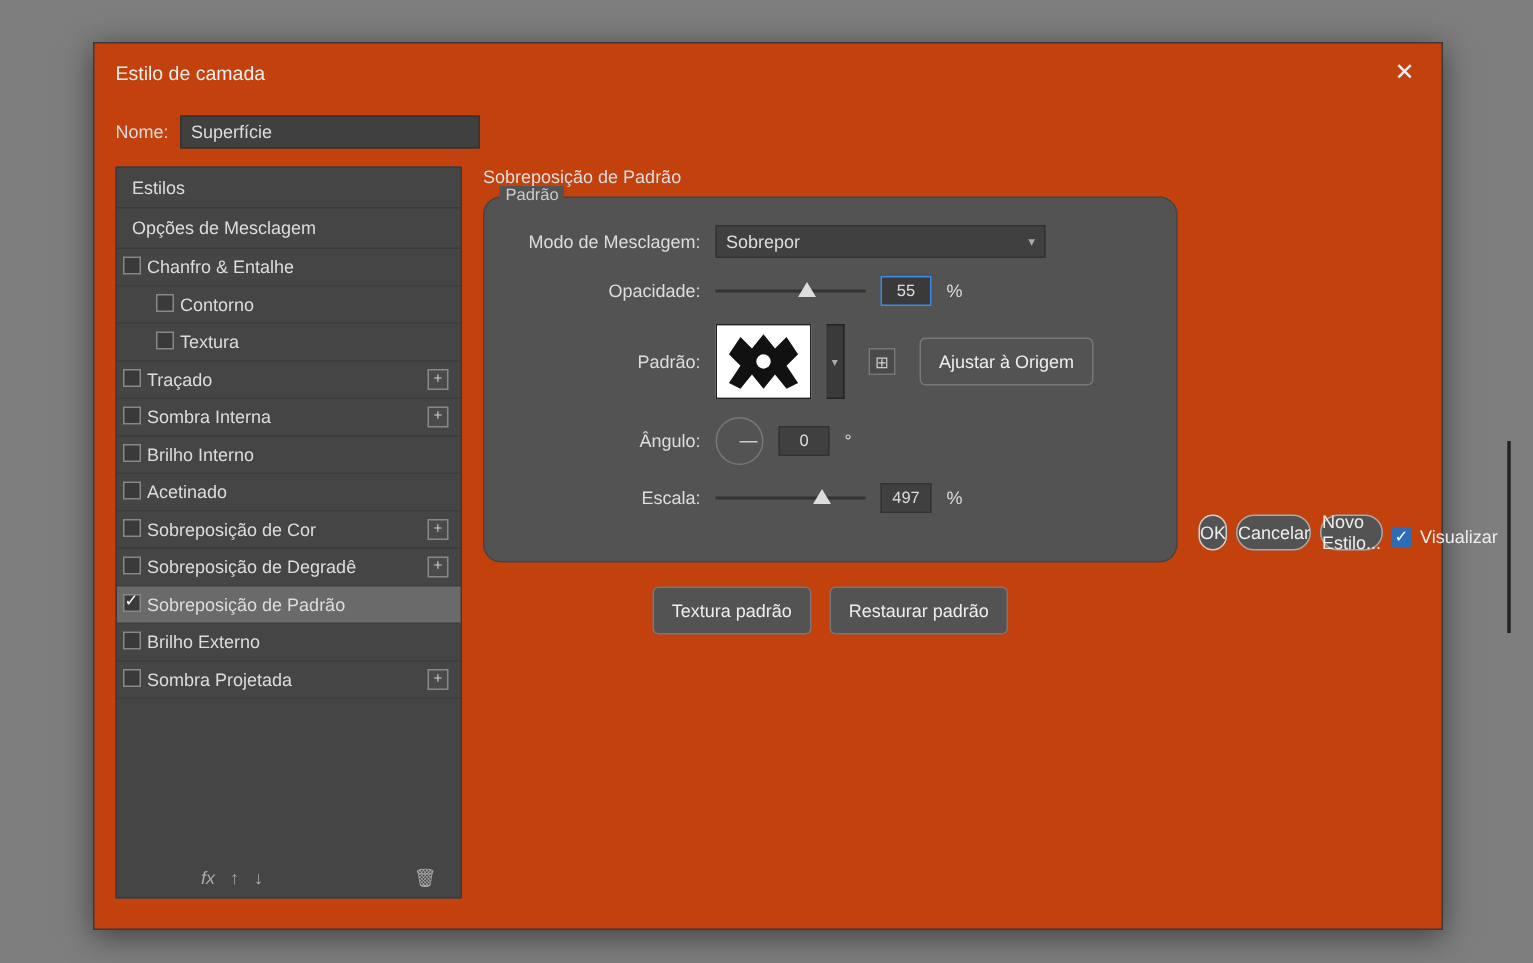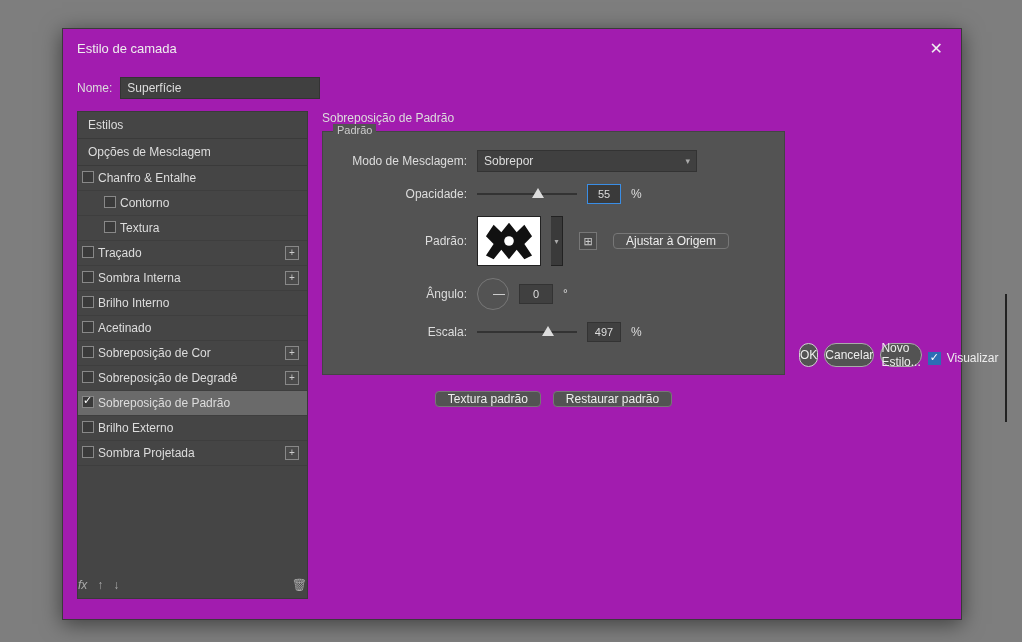--- a/index.html
+++ b/index.html
@@ -1,19 +1,19 @@
 <!DOCTYPE html>
 <html><head>
 <meta charset="utf-8">
 <style>
   * { box-sizing: border-box; margin: 0; padding: 0; font-family: "Segoe UI", Arial, sans-serif; }
   body { background: #7e7e7e; width: 1022px; height: 642px; overflow: hidden; }
   .dialog {
     position: absolute; left: 62px; top: 28px; width: 900px; height: 592px;
-    background: #a21caf; border: 1px solid #3a3a3a; box-shadow: 0 4px 20px rgba(0,0,0,0.5);
+    background: #c2410c; border: 1px solid #3a3a3a; box-shadow: 0 4px 20px rgba(0,0,0,0.5);
   }
   .titlebar {
     height: 38px; display: flex; align-items: center; justify-content: space-between;
     padding: 0 14px; color: #eee; font-size: 13px;
   }
   .close-x { font-size: 16px; color: #eee; cursor: pointer; padding: 4px; }
   .body { position: absolute; left: 0; top: 38px; right: 0; bottom: 0; padding: 10px 14px 14px 14px; }
   .namerow { display: flex; align-items: center; gap: 8px; margin-bottom: 12px; }
   .namerow label { color: #ddd; font-size: 12px; }
   .name-input {
@@ -41,29 +41,29 @@
   }
   .sb-check.checked::after {
     content: "✓"; position: absolute; top: -3px; left: 0px; font-size: 11px; color: #fff;
   }
   .plus-badge {
     position: absolute; right: 8px; top: 5px; width: 14px; height: 14px;
     border: 1px solid #888; color: #ccc; font-size: 10px; line-height: 12px; text-align: center;
     background: #4a4a4a;
   }
   .sb-footer {
-    margin-top: auto; padding: 6px 0; display: flex; gap: 10px; align-items: center;
-    color: #aaa; font-size: 12px;
+    margin-top: auto; padding: 6px 16px; display: flex; gap: 10px; align-items: center;
+    color: #aaa; font-size: 12px; margin-left: 40px;
   }
   .sb-footer .trash { margin-left: auto; }
   
   .center { flex: 1; position: relative; }
   .group-title { color: #ddd; font-size: 12px; margin-bottom: 6px; }
   .fieldset {
-    border: 1px solid #444; border-radius: 0; padding: 18px 14px 20px 14px;
+    border: 1px solid #444; border-radius: 12px; padding: 18px 14px 20px 14px;
     position: relative; background: #535353;
   }
   .fieldset .legend {
     position: absolute; top: -8px; left: 10px; background: #535353; padding: 0 4px;
     color: #ccc; font-size: 11px;
   }
   .row { display: flex; align-items: center; gap: 10px; margin-bottom: 12px; }
   .row label.rt { width: 130px; text-align: right; color: #ddd; font-size: 12px; }
   .select {
     width: 220px; height: 22px; background: #404040; border: 1px solid #333;
@@ -94,21 +94,21 @@
   .swatch-chev {
     width: 12px; height: 50px; background: #3a3a3a; display: flex; align-items: center;
     justify-content: center; color: #aaa; font-size: 8px; border: 1px solid #222; border-left: none;
   }
   .square-btn {
     width: 18px; height: 18px; border: 1px solid #777; background: #4a4a4a;
     display: flex; align-items: center; justify-content: center; color: #ccc; font-size: 11px;
     margin: 0 6px;
   }
   .btn-rect {
-    height: 16px; padding: 0 12px; border: 1px solid #777; border-radius: 4px;
+    height: 32px; padding: 0 12px; border: 1px solid #777; border-radius: 4px;
     background: #535353; color: #eee; font-size: 12px; display: inline-flex; align-items: center;
   }
   .angle-dial {
     width: 32px; height: 32px; border: 1px solid #777; border-radius: 50%; position: relative;
   }
   .angle-dial::after {
     content: ""; position: absolute; left: 50%; top: 50%; width: 12px; height: 1px;
     background: #ccc; transform-origin: left center;
   }
   .linkrow { display: flex; align-items: center; gap: 6px; justify-content: center; color: #ddd; font-size: 12px; margin-top: 4px;}

